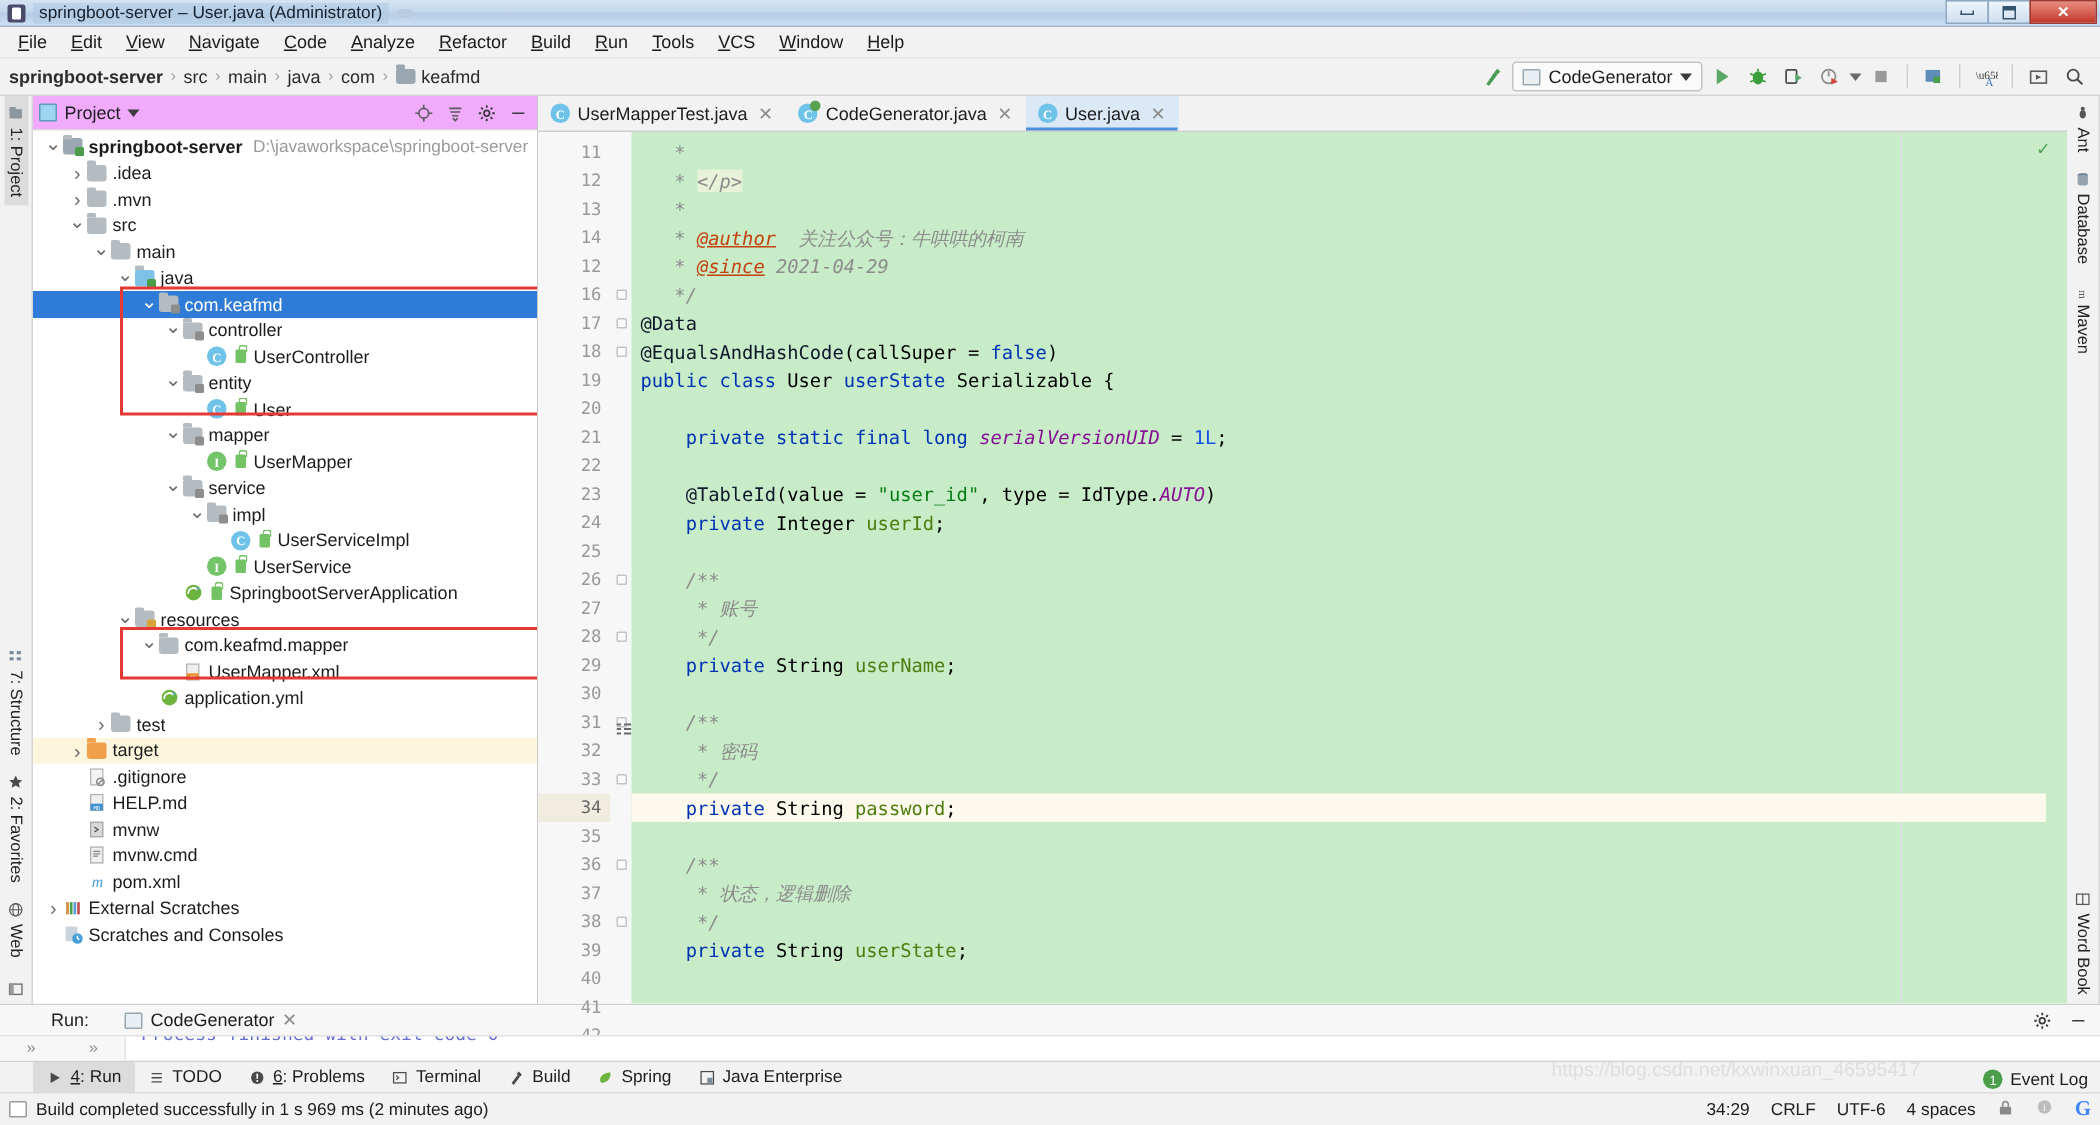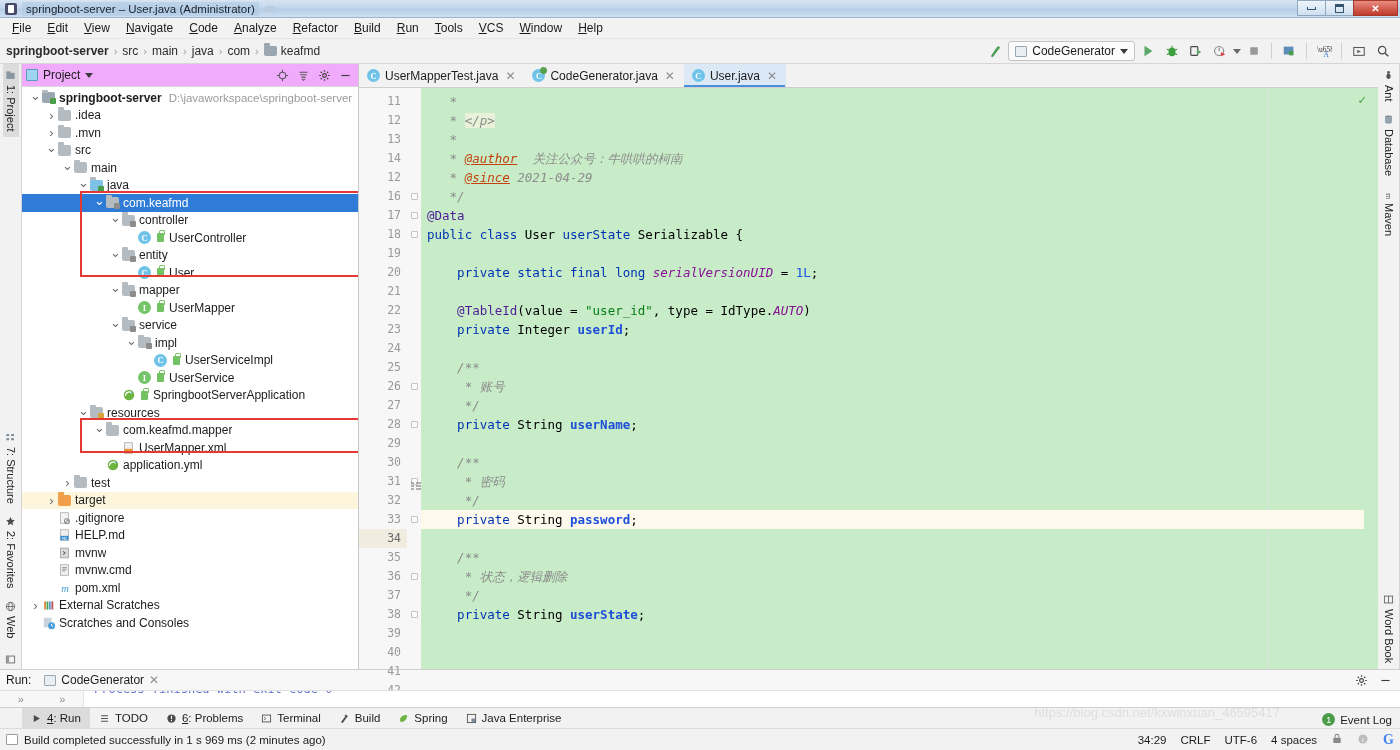--- a/index.html
+++ b/index.html
@@ -169,36 +169,36 @@
     background: #c8ecc8; font-size: 12.5px; line-height: 19px;
   }
   .cl { height: 19px; line-height: 19px; white-space: pre; padding-left: 6px; position: relative; }
   .cl.cur { background: #fdfaed; }
   .guide { position: absolute; top: 0; bottom: 0; width: 1px; background: #e0e0e0; }
 
   
   .k  { color: #0033b3; }
   .cm { color: #8c8c8c; font-style: italic; }
   .cmu{ color: #c2410c; font-style: italic; text-decoration: underline; }
-  .ann{ color: #4c1d95; }
+  .ann{ color: #0f172a; }
   .st { color: #067d17; }
-  .nm { color: #1d4ed8; font-weight: bold; }
+  .nm { color: #4d7c0f; }
   .fi { color: #871094; font-style: italic; }
   .ty { color: #000000; }
   .num{ color: #1750eb; }
   .tagbg { background: #e8f2d8; }
 
   .editor-right {
     flex: 0 0 14px; background: #c8ecc8; position: relative;
   }
   .check { position: absolute; right: 12px; top: 4px; color: #4a9e4a; font-size: 13px; font-weight: bold; }
 
   
   .runpanel { flex: 0 0 38px; background: #f7f7f7; border-top: 1px solid #cfcfcf; display: flex; flex-direction: column; }
-  .run-head { height: 20px; display: flex; align-items: center; padding: 0 6px; gap: 13px; font-size: 12px; }
+  .run-head { height: 20px; display: flex; align-items: center; padding: 0 6px; gap: 24px; font-size: 12px; margin-left: 28px; }
   .run-head .rtab { display: flex; align-items: center; gap: 5px; }
   .run-head-actions { margin-left: auto; display: flex; gap: 6px; align-items: center; }
   .run-body { flex: 1 1 auto; display: flex; background: #fff; border-top: 1px solid #e0e0e0; position: relative; overflow: hidden;}
   .run-chevs { display: flex; flex: 0 0 84px; background: #f7f7f7; border-right: 1px solid #e3e3e3; }
   .chev { flex: 1; display: flex; align-items: center; justify-content: center; color: #8b8b8b; font-size: 11px; }
   .run-text { flex: 1; color: #4a54c8; font-family: "DejaVu Sans Mono", monospace; font-size: 12px; padding-left: 10px; margin-top: -9px; white-space: pre; opacity: .85;}
 
   
   .bottom-tabs {
     height: 21px; flex: 0 0 21px; background: #f2f2f2; border-top: 1px solid #d0d0d0;
@@ -829,20 +829,21 @@
           </div>
         <div class="code" id="code">
           <div class="guide" style="left:846px"></div>
         <div class="cl"><span class="cm">   * </span></div>
             <div class="cl"><span class="cm">   * </span><span class="cm tagbg">&lt;/p&gt;</span></div>
             <div class="cl"><span class="cm">   * </span></div>
             <div class="cl"><span class="cm">   * </span><span class="cmu">@author</span><span class="cm">  关注公众号：牛哄哄的柯南</span></div>
             <div class="cl"><span class="cm">   * </span><span class="cmu">@since</span><span class="cm"> 2021-04-29</span></div>
             <div class="cl"><span class="cm">   */</span></div>
             <div class="cl"><span class="ann">@Data</span></div>
+            <div class="cl"><span class="ann">@EqualsAndHashCode</span><span class="ty">(callSuper = </span><span class="k">false</span><span class="ty">)</span></div>
             <div class="cl"><span class="k">public class </span><span class="ty">User </span><span class="k">userState </span><span class="ty">Serializable {</span></div>
             <div class="cl">&nbsp;</div>
             <div class="cl"><span class="ty">    </span><span class="k">private static final long </span><span class="fi">serialVersionUID</span><span class="ty"> = </span><span class="num">1L</span><span class="ty">;</span></div>
             <div class="cl">&nbsp;</div>
             <div class="cl"><span class="ty">    </span><span class="ann">@TableId</span><span class="ty">(value = </span><span class="st">"user_id"</span><span class="ty">, type = IdType.</span><span class="fi">AUTO</span><span class="ty">)</span></div>
             <div class="cl"><span class="ty">    </span><span class="k">private </span><span class="ty">Integer </span><span class="nm">userId</span><span class="ty">;</span></div>
             <div class="cl">&nbsp;</div>
             <div class="cl"><span class="cm">    /**</span></div>
             <div class="cl"><span class="cm">     * 账号</span></div>
             <div class="cl"><span class="cm">     */</span></div>

